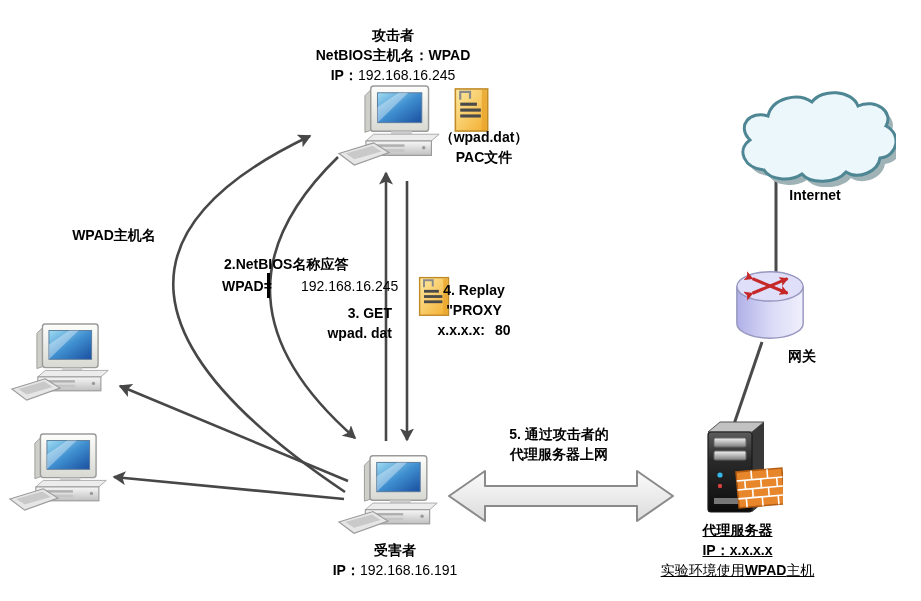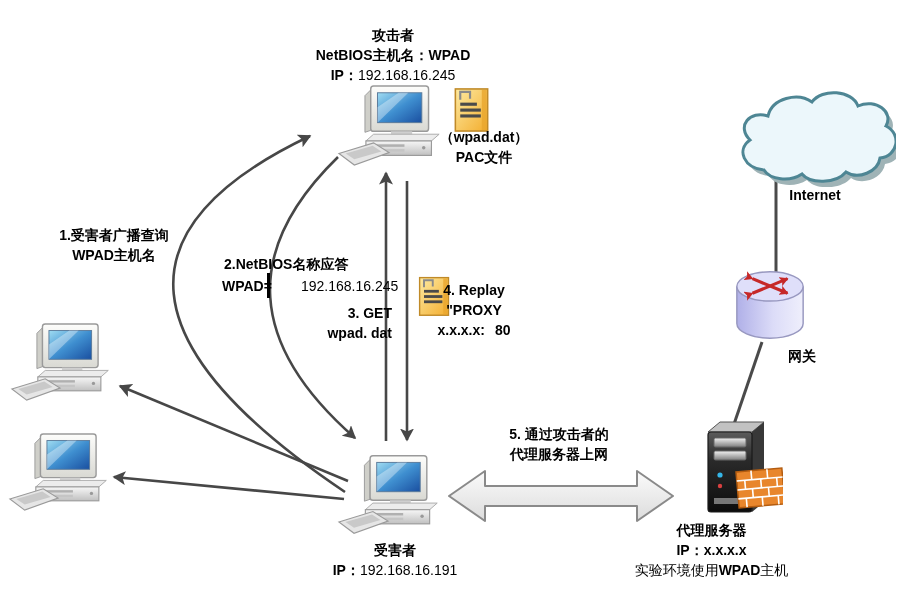--- a/index.html
+++ b/index.html
@@ -159,21 +159,20 @@
       <span class="b">IP：</span><span class="n">192.168.16.245</span>
     </div>
   </div>
 
   <div class="lbl b" style="left:425px; top:128px; width:118px;">
     <div>（wpad.dat）</div>
     <div>PAC文件</div>
   </div>
 
   <div class="lbl b" style="left:38px; top:226px; width:152px;">
-    <div>1.受害者广播查询</div>
     <div>WPAD主机名</div>
   </div>
 
   <div class="lbl b left" style="left:200px; top:255px;">2.NetBIOS名称应答</div>
   <div class="lbl b left" style="left:198px; top:277px;">WPAD=</div>
   <div class="cursorbar" style="left:267px; top:273px;"></div>
   <div class="lbl n left" style="left:277px; top:277px;">192.168.16.245</div>
 
   <div class="lbl b right" style="left:292px; top:304px; width:100px;">
     <div>3. GET</div>
@@ -190,21 +189,21 @@
 
   <div class="lbl" style="left:495px; top:425px; width:128px; font-weight:600;">
     <div>5. 通过攻击者的</div>
     <div>代理服务器上网</div>
   </div>
 
   <div class="lbl b" style="left:770px; top:186px; width:90px;">Internet</div>
 
   <div class="lbl b" style="left:762px; top:347px; width:80px;">网关</div>
 
-  <div class="lbl" style="left:624px; top:521px; width:175px;">
+  <div class="lbl" style="left:650px; top:521px; width:175px;text-decoration:underline;">
     <div class="b">代理服务器</div>
     <div class="b">
       <span>IP：</span><span>x.x.x.x</span>
     </div>
     <div>
       <span>实验环境使用</span><span class="b">WPAD</span><span>主机</span>
     </div>
   </div>
 
   <div class="lbl" style="left:315px; top:541px; width:160px;">

